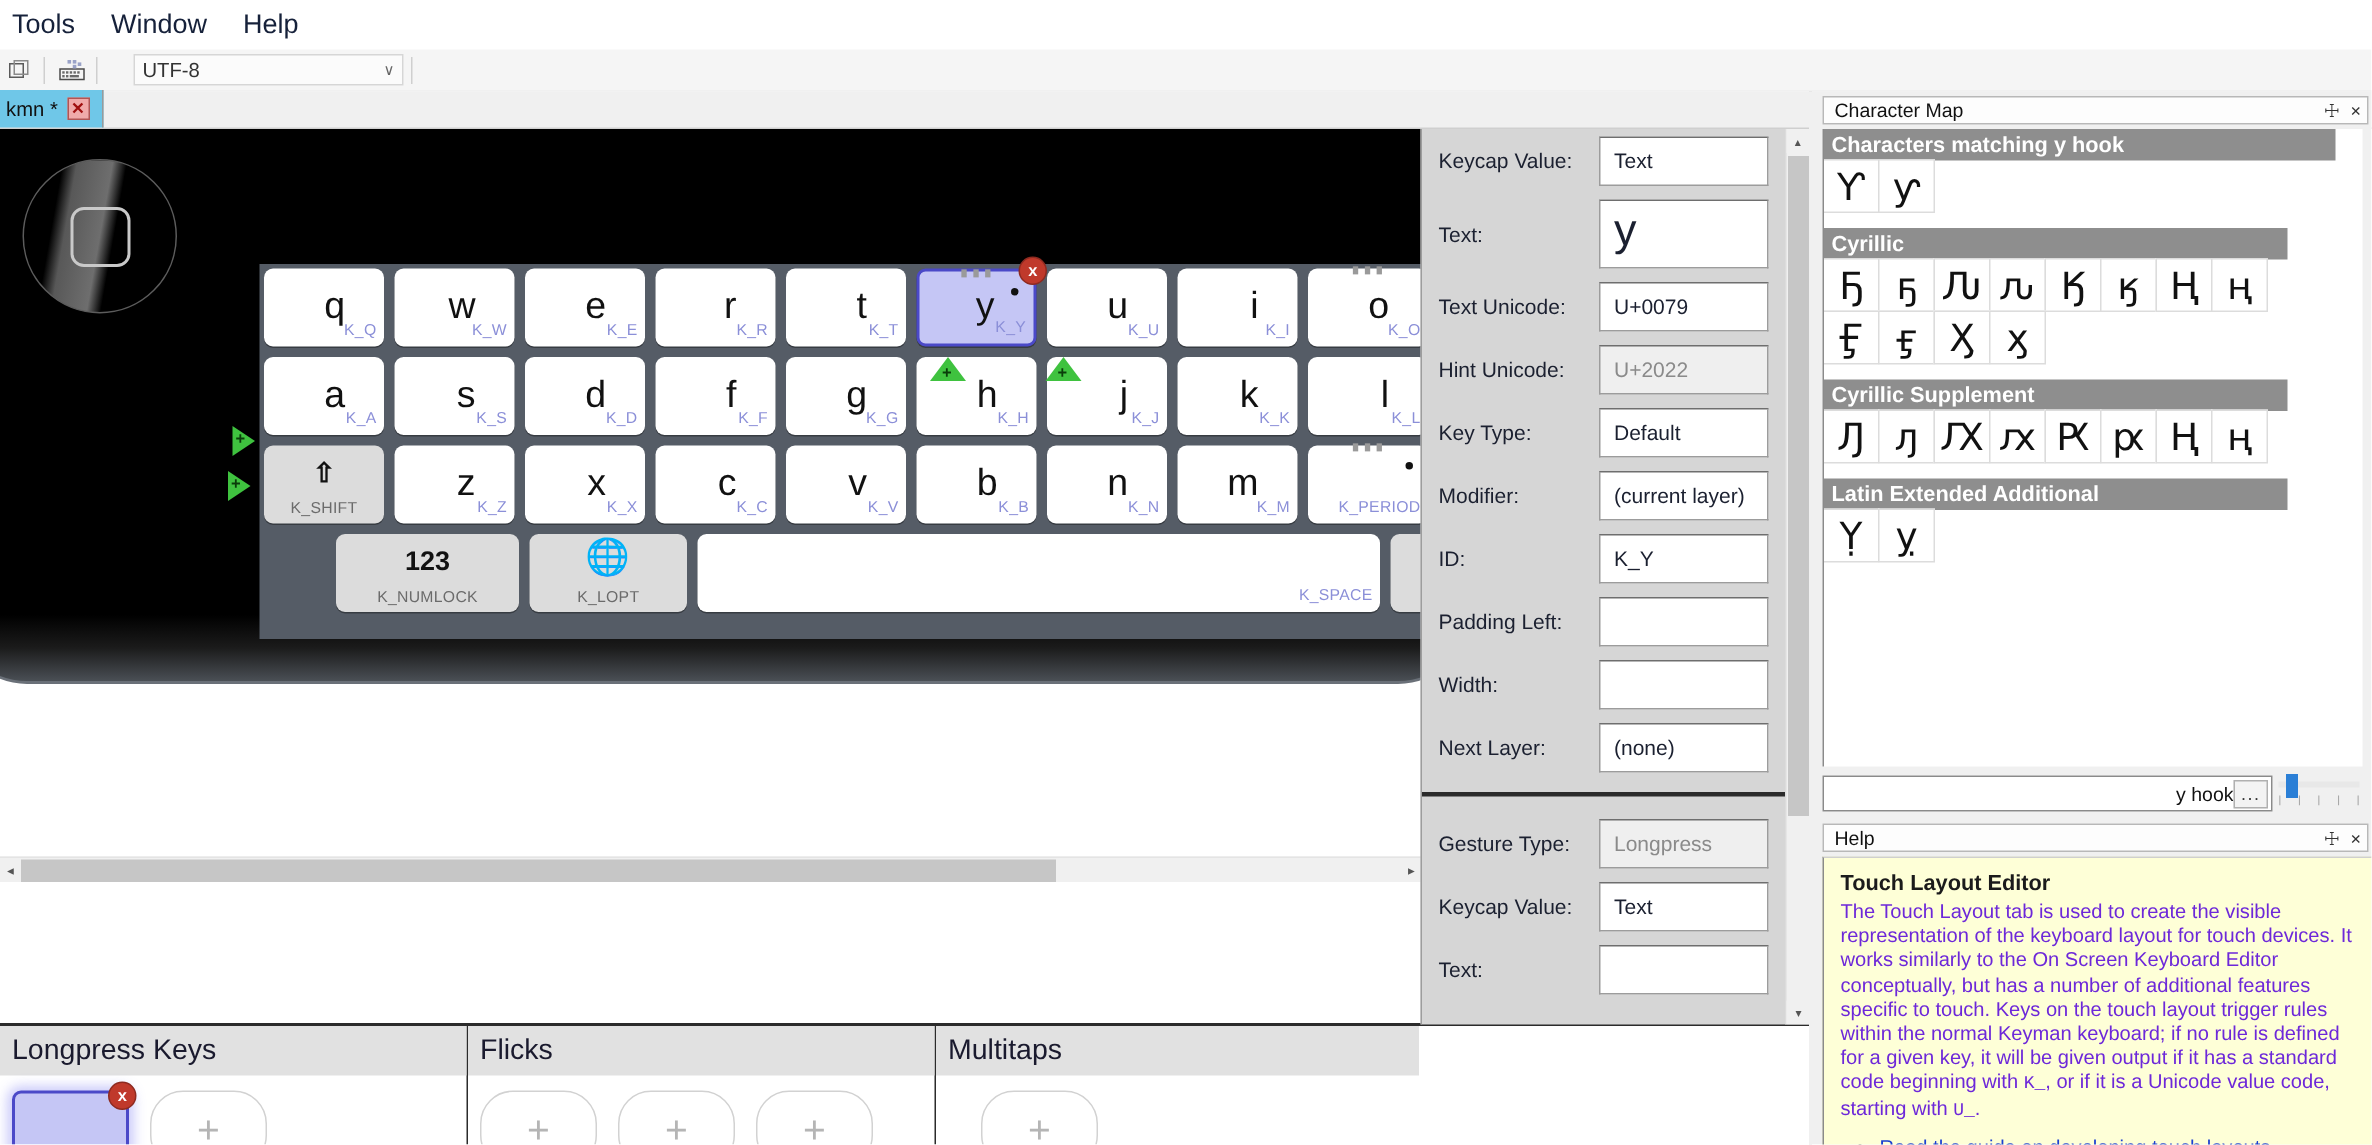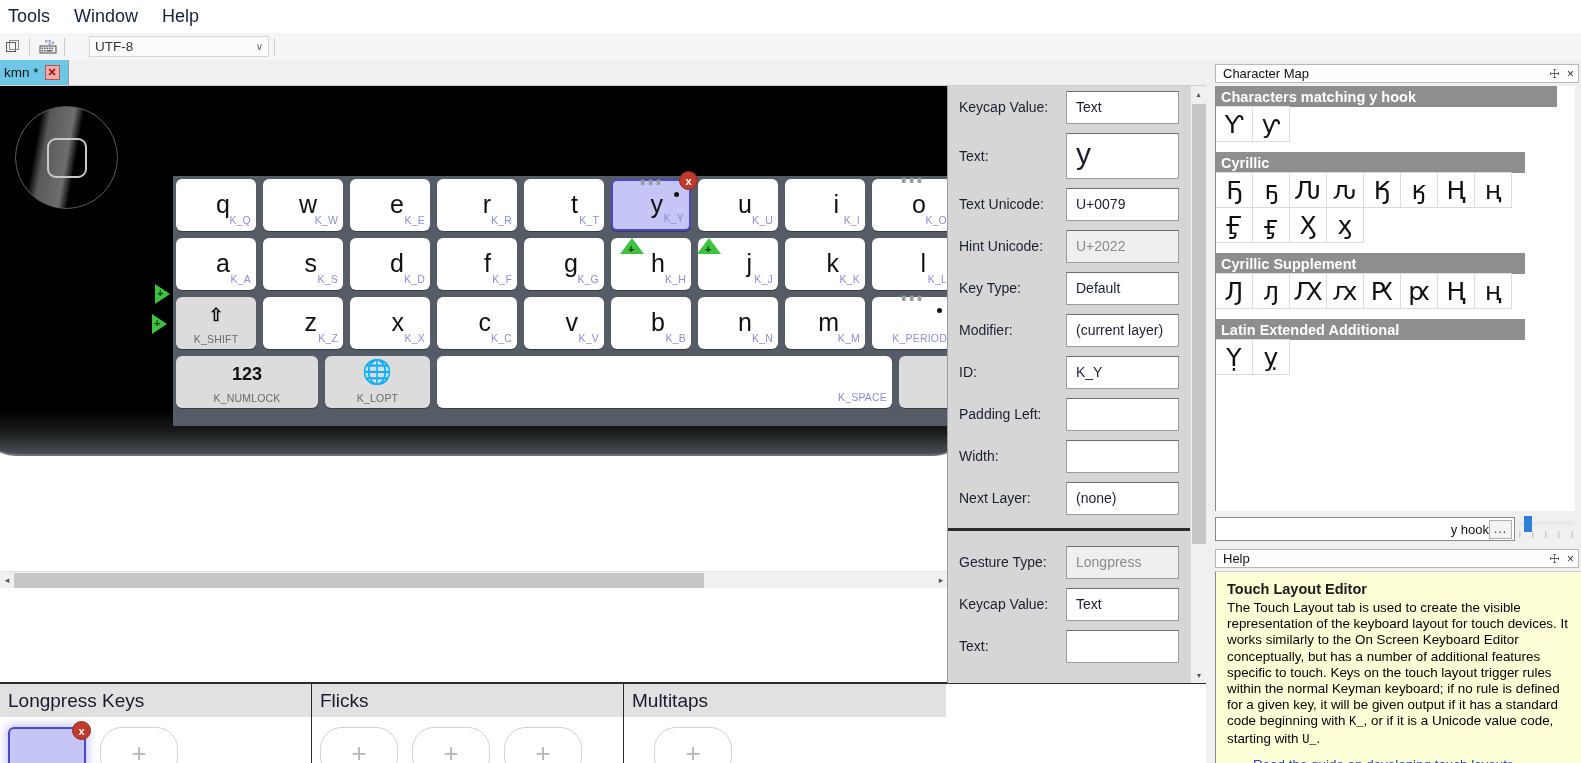--- a/index.html
+++ b/index.html
@@ -285,21 +285,21 @@
   
   .helppanel {
     position:absolute; left:9px; top:485px; width:366px; height:278px;
   }
   .help-body {
     margin-top:3px; width:366px; height:255px;
     background:#feffd7; border-left:1px solid #8a8a8a; border-top:1px solid #cfcfcf;
     padding:9px 10px 0 11px; overflow:hidden;
   }
   .help-h { font-size:14.5px; font-weight:bold; color:#1b1b1b; margin-bottom:3px; }
-  .help-p { font-size:13.4px; line-height:16.2px; color:#000000; }
+  .help-p { font-size:13.4px; line-height:16.2px; color:#6d28d9; }
   .help-p .code { font-family:"Liberation Mono", monospace; font-size:12px; }
   .help-ul { margin:9px 0 0 0; padding-left:26px; }
   .help-ul li { font-size:13.4px; }
   .help-link { color:#1a3fd0; text-decoration:underline; }
 
   .vsplit-line {
     position:absolute; left:1206px; top:61px; width:2px; height:702px; background:#c9c9c9;
   }
 </style>
 </head>
@@ -487,21 +487,21 @@
         </div>
         <div class="key">
           <div class="lp-flag">▘▘▘</div>
           <div class="hint-dot"></div>
           <div class="cap"></div>
           <div class="kid">K_PERIOD</div>
         </div>
       </div>
 
       <div class="kbd-row">
-        <div class="key special" style="width:142px;">
+        <div class="key special" style="width:122px;margin-left:48px;">
           <div class="cap center">123</div>
           <div class="kid">K_NUMLOCK</div>
         </div>
         <div class="key special" style="width:105px;">
           <div class="cap center" style="font-size:24px;top:4px;">🌐</div>
           <div class="kid">K_LOPT</div>
         </div>
         <div class="key" style="width:455px;">
           <div class="cap"></div>
           <div class="kid">K_SPACE</div>

